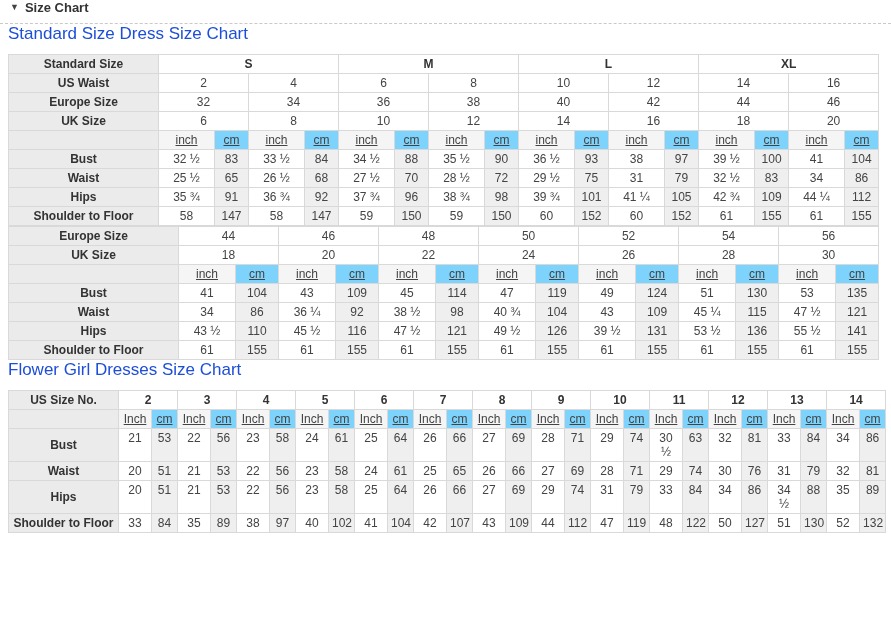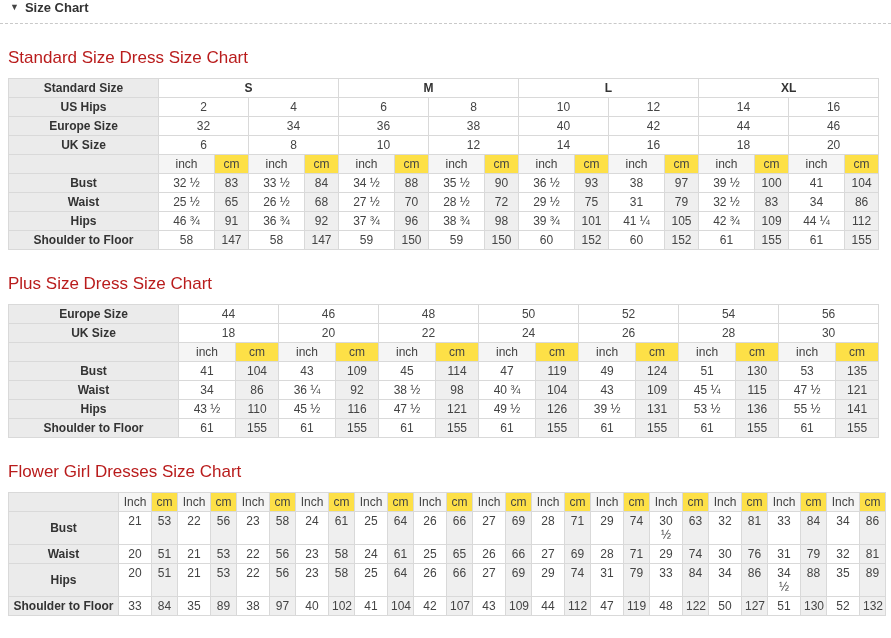--- a/index.html
+++ b/index.html
@@ -23,43 +23,43 @@
     display: inline-block;
     font-size: 9px;
     color: #444;
     margin-right: 6px;
     vertical-align: 2px;
   }
   .content { padding: 0 8px; }
   h2 {
     font-size: 17px;
     font-weight: normal;
-    color: #b91c1c;
-    margin: 24px 0 10px 0;
+    color: #1d4ed8;
+    margin: 0 0 10px 0;
   }
   table.size-table {
     border-collapse: collapse;
     table-layout: fixed;
     width: 753px;
     font-size: 12px;
     color: #444;
   }
   .size-table th, .size-table td {
     border: 1px solid #d9d9d9;
     text-align: center;
     padding: 2px 3px;
     line-height: 14px;
     overflow: hidden;
   }
   .size-table td { vertical-align: top; }
   th.lab { background: #ebebeb; color: #333; font-weight: bold; }
   th.grp { background: #fff; color: #333; font-weight: bold; }
   td.hv  { background: #fff; }
-  td.u-in { background: #f5f5f5; }
-  td.u-cm { background: #fde047; }
+  td.u-in { background: #f5f5f5; text-decoration: underline; }
+  td.u-cm { background: #7dd3fc; text-decoration: underline; }
   td.v-in { background: #fff; }
   td.v-cm { background: #efefef; }
   .t1 col.c-lab { width: 150px; } .t1 col.c-in { width: 56px; } .t1 col.c-cm { width: 34px; }
   .t2 col.c-lab { width: 170px; } .t2 col.c-in { width: 57px; } .t2 col.c-cm { width: 43px; }
   .t3 col.c-lab { width: 110px; } .t3 col.c-in { width: 33px; } .t3 col.c-cm { width: 26px; }
 </style>
 </head>
 <body>
 
 <div class="page">
@@ -93,21 +93,21 @@
         </colgroup>
         <tbody>
           <tr>
             <th class="lab">Standard Size</th>
             <th class="grp" colspan="4">S</th>
             <th class="grp" colspan="4">M</th>
             <th class="grp" colspan="4">L</th>
             <th class="grp" colspan="4">XL</th>
           </tr>
           <tr>
-            <th class="lab">US Hips</th>
+            <th class="lab">US Waist</th>
             <td class="hv" colspan="2">2</td>
             <td class="hv" colspan="2">4</td>
             <td class="hv" colspan="2">6</td>
             <td class="hv" colspan="2">8</td>
             <td class="hv" colspan="2">10</td>
             <td class="hv" colspan="2">12</td>
             <td class="hv" colspan="2">14</td>
             <td class="hv" colspan="2">16</td>
           </tr>
           <tr>
@@ -184,21 +184,21 @@
             <td class="v-cm">75</td>
             <td class="v-in">31</td>
             <td class="v-cm">79</td>
             <td class="v-in">32 ½</td>
             <td class="v-cm">83</td>
             <td class="v-in">34</td>
             <td class="v-cm">86</td>
           </tr>
           <tr>
             <th class="lab">Hips</th>
-            <td class="v-in">46 ¾</td>
+            <td class="v-in">35 ¾</td>
             <td class="v-cm">91</td>
             <td class="v-in">36 ¾</td>
             <td class="v-cm">92</td>
             <td class="v-in">37 ¾</td>
             <td class="v-cm">96</td>
             <td class="v-in">38 ¾</td>
             <td class="v-cm">98</td>
             <td class="v-in">39 ¾</td>
             <td class="v-cm">101</td>
             <td class="v-in">41 ¼</td>
@@ -223,21 +223,20 @@
             <td class="v-in">60</td>
             <td class="v-cm">152</td>
             <td class="v-in">61</td>
             <td class="v-cm">155</td>
             <td class="v-in">61</td>
             <td class="v-cm">155</td>
           </tr>
         </tbody>
       </table>
 
-    <h2>Plus Size Dress Size Chart</h2>
     <table class="size-table t2">
         <colgroup>
           <col class="c-lab">
           <col class="c-in">
           <col class="c-cm">
           <col class="c-in">
           <col class="c-cm">
           <col class="c-in">
           <col class="c-cm">
           <col class="c-in">
@@ -383,20 +382,36 @@
           <col class="c-in">
           <col class="c-cm">
           <col class="c-in">
           <col class="c-cm">
           <col class="c-in">
           <col class="c-cm">
           <col class="c-in">
           <col class="c-cm">
         </colgroup>
         <tbody>
+          <tr>
+            <th class="lab">US Size No.</th>
+            <th class="grp" colspan="2">2</th>
+            <th class="grp" colspan="2">3</th>
+            <th class="grp" colspan="2">4</th>
+            <th class="grp" colspan="2">5</th>
+            <th class="grp" colspan="2">6</th>
+            <th class="grp" colspan="2">7</th>
+            <th class="grp" colspan="2">8</th>
+            <th class="grp" colspan="2">9</th>
+            <th class="grp" colspan="2">10</th>
+            <th class="grp" colspan="2">11</th>
+            <th class="grp" colspan="2">12</th>
+            <th class="grp" colspan="2">13</th>
+            <th class="grp" colspan="2">14</th>
+          </tr>
           <tr>
             <th class="lab"></th>
             <td class="u-in">Inch</td>
             <td class="u-cm">cm</td>
             <td class="u-in">Inch</td>
             <td class="u-cm">cm</td>
             <td class="u-in">Inch</td>
             <td class="u-cm">cm</td>
             <td class="u-in">Inch</td>
             <td class="u-cm">cm</td>

